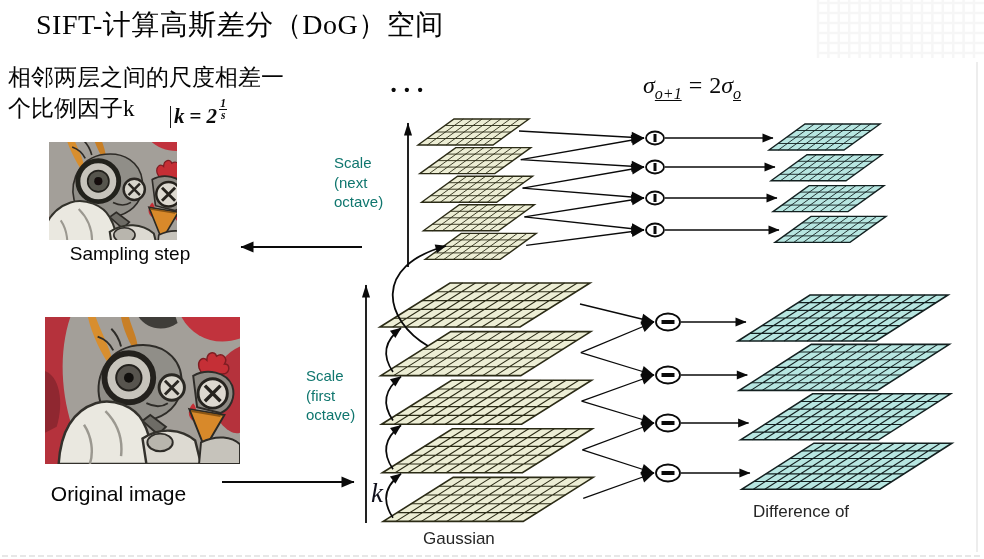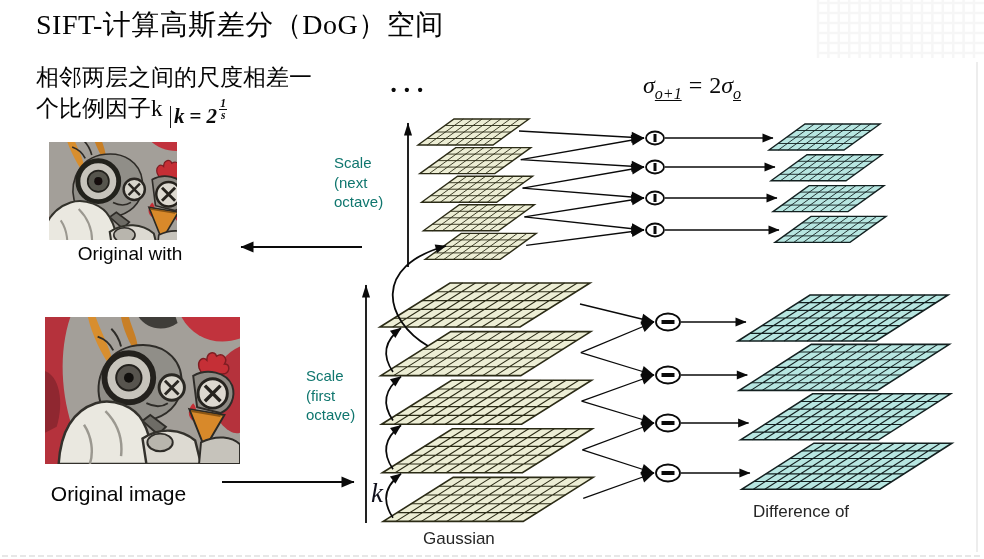--- a/index.html
+++ b/index.html
@@ -3,21 +3,21 @@
 <meta charset="utf-8">
 <style>
   html,body{margin:0;padding:0;background:#fff;}
   #slide{position:relative;width:984px;height:559px;background:#ffffff;overflow:hidden;
          font-family:"Liberation Sans","DejaVu Sans",sans-serif;color:#111;}
   .abs{position:absolute;}
   .title{left:36px;top:6px;font-family:"Liberation Serif","DejaVu Serif",serif;
          font-size:28px;font-weight:500;color:#030303;letter-spacing:0.5px;white-space:nowrap;z-index:3;}
   .note{left:8px;top:62px;font-family:"Liberation Serif","DejaVu Serif",serif;
         font-size:23px;line-height:31px;color:#050505;z-index:3;}
-  .note span{display:block;white-space:nowrap;margin-left:28px;}
+  .note span{display:block;white-space:nowrap;}
   .formula-k{left:170px;top:104px;font-family:"Liberation Serif","DejaVu Serif",serif;
              font-size:21px;font-weight:bold;font-style:italic;color:#0a0a0a;z-index:3;display:flex;align-items:center;}
   .fk-bar{display:inline-block;width:0;height:22px;border-left:1.5px solid #1a1a1a;margin-right:3px;}
   .formula-k .gap{margin:0 5px;font-style:normal;}
   .frac{display:inline-flex;flex-direction:column;align-items:center;font-size:11.5px;
         line-height:11px;vertical-align:9px;margin-left:2px;transform:translateY(-7px);}
   .frac .fd{border-top:1.2px solid #111;padding:0 2px;}
   .formula-sigma{left:643px;top:72px;font-family:"Liberation Serif","DejaVu Serif",serif;
                  font-size:24px;color:#0a0a0a;z-index:3;white-space:nowrap;}
   .formula-sigma i{font-style:italic;}
@@ -268,21 +268,21 @@
   <svg class="abs art art-sample" viewBox="24 14 160 120" preserveAspectRatio="xMidYMid slice">
     <g filter="url(#softblur)">
         <use href="#graffiti-art"></use>
       </g>
   </svg>
   <svg class="abs art art-original" viewBox="0 0 200 150" preserveAspectRatio="none">
     <use href="#graffiti-art"></use>
   </svg>
 
   <div class="abs cap cap-sampling">
-    <span>Original with</span>
+    <span>Sampling step</span>
   </div>
 
   <div class="abs cap cap-original">
     <span>Original image</span>
   </div>
 
   <div class="abs axis-label axis-next">
     <span>Scale</span>
     <span>(next</span>
     <span>octave)</span>

